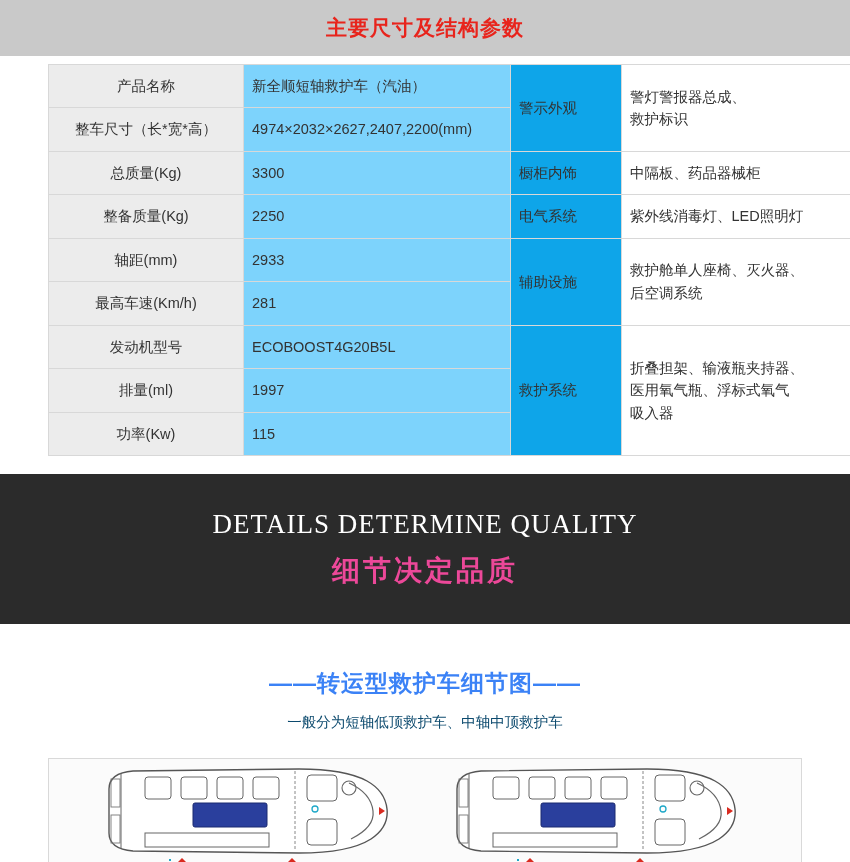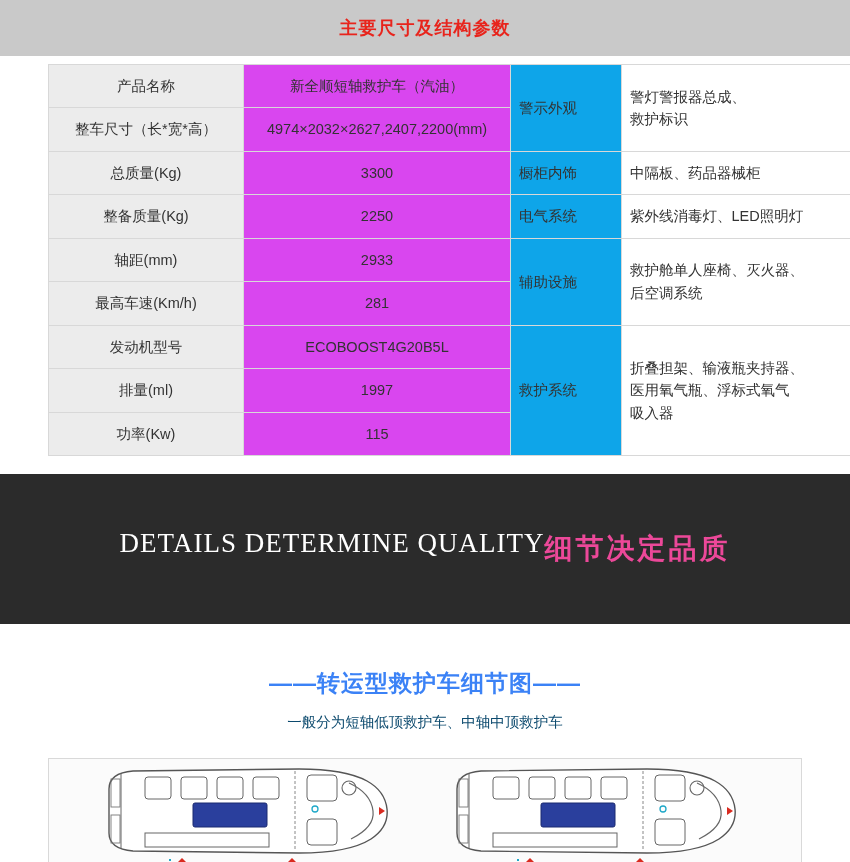--- a/index.html
+++ b/index.html
@@ -26,21 +26,21 @@
   }
   .spec-title-bar {
     background: #c9c9c9;
     height: 56px;
     display: flex;
     align-items: center;
     justify-content: center;
   }
   .spec-title-bar .title-text {
     color: #e8241c;
-    font-size: 18px;
+    font-size: 21px;
     font-weight: bold;
     letter-spacing: 1px;
   }
   .spec-table-wrap {
     padding: 8px 48px 0 48px;
     background: #ffffff;
   }
   table.spec {
     border-collapse: collapse;
     width: 754px;
@@ -54,22 +54,22 @@
     padding: 10px 8px;
     vertical-align: middle;
     line-height: 1.55;
   }
   td.label {
     background: #ececec;
     text-align: center;
     width: 178px;
   }
   td.value {
-    background: #d946ef;
-    text-align: center;
+    background: #7dd3fc;
+    text-align: left;
     width: 250px;
   }
   td.rlabel {
     background: #0ea5e9;
     text-align: left;
     width: 94px;
   }
   td.rvalue {
     background: #ffffff;
     text-align: left;
@@ -77,20 +77,21 @@
     width: 228px;
   }
   td.rvalue .ln { display: block; }
 
   
   .banner {
     background: #2b2b2b;
     height: 150px;
     margin-top: 18px;
     display: flex;
+    flex-direction: column;
     align-items: center;
     justify-content: center;
   }
   .banner .en {
     color: #ffffff;
     font-family: "Liberation Serif", serif;
     font-size: 27px;
     letter-spacing: 1px;
     margin-bottom: 12px;
   }

